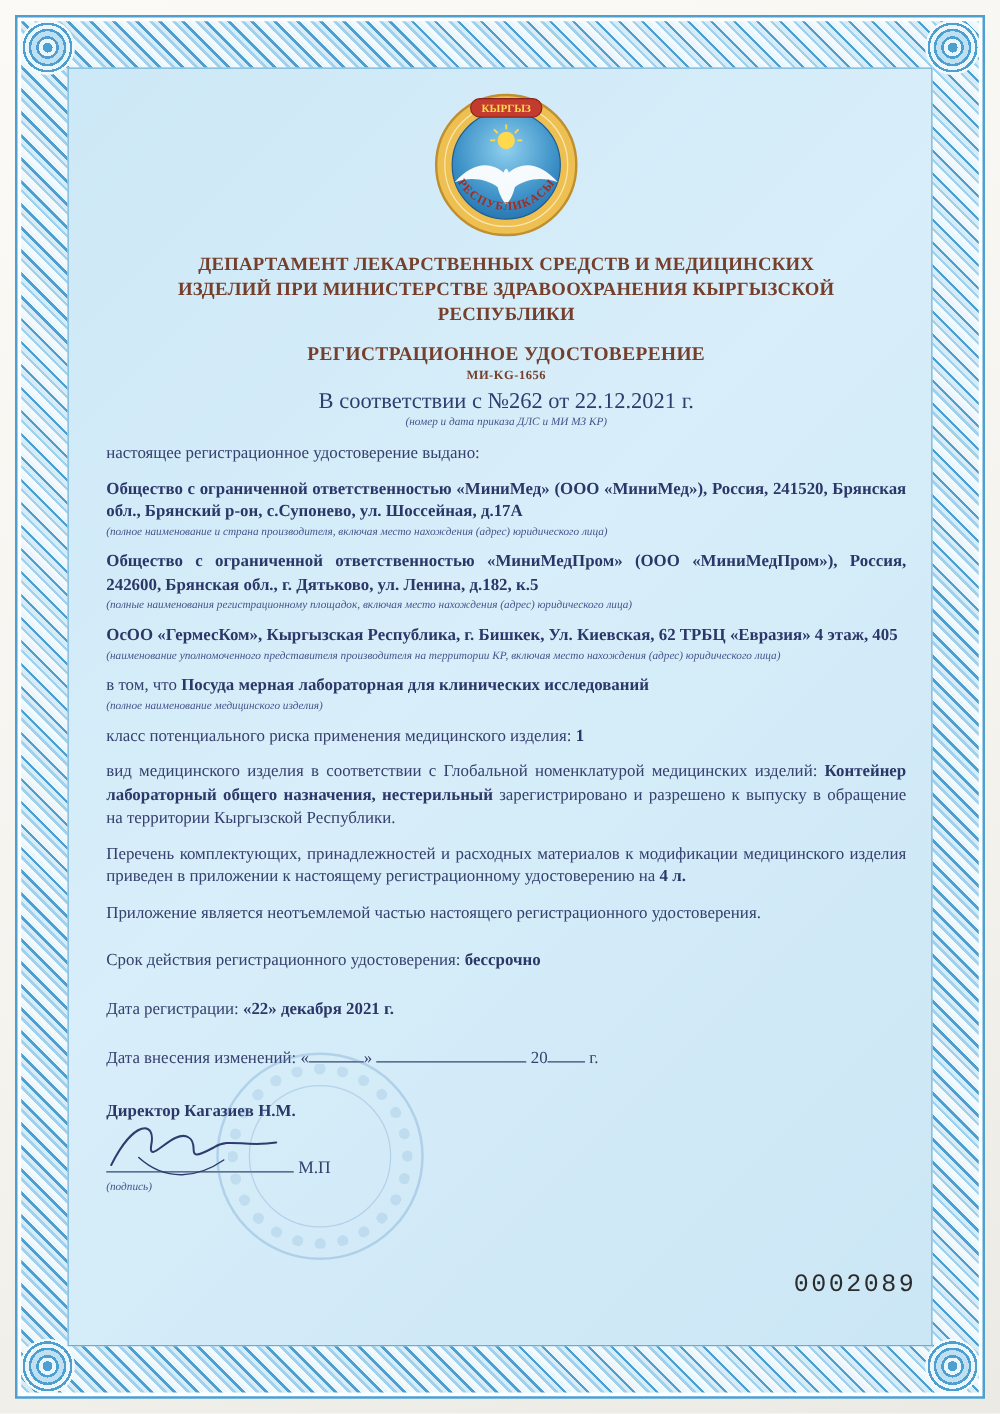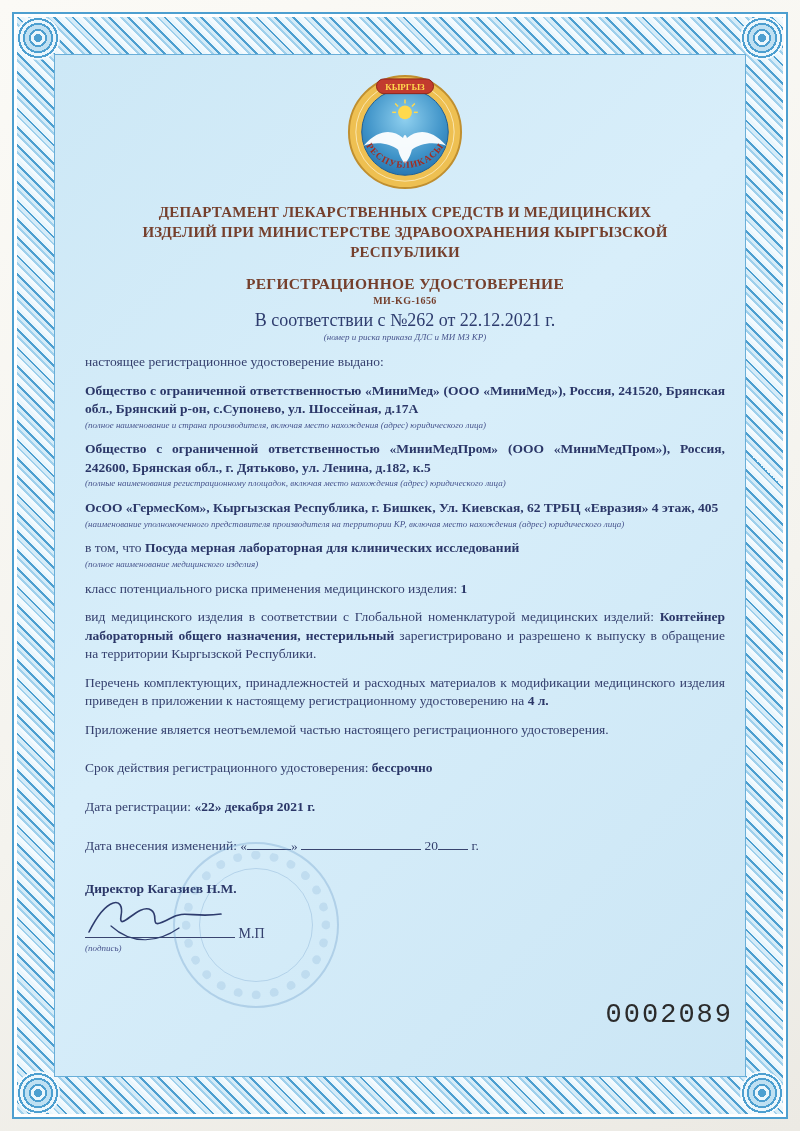--- a/index.html
+++ b/index.html
@@ -54,22 +54,22 @@
   .w44{width:44px;} .w120{width:120px;} .w30{width:30px;} .w150{width:150px;}
   .sig-row{position:relative;margin-top:26px;font-size:14px;color:#35406e;}
   .signature{position:absolute;left:-4px;top:-36px;pointer-events:none;}
   .stamp{
     position:absolute;left:88px;top:-82px;width:162px;height:162px;border-radius:50%;
     border:2px solid rgba(95,145,195,.55);opacity:.55;pointer-events:none;
   }
   .stamp::before{content:"";position:absolute;inset:24px;border-radius:50%;border:1.5px solid rgba(95,145,195,.5);}
   .stamp::after{content:"";position:absolute;inset:7px;border-radius:50%;border:9px dotted rgba(95,145,195,.30);}
   .serial{
-    position:absolute;right:12px;bottom:46px;
-    font-family:"Liberation Mono", monospace;font-size:27px;letter-spacing:2px;color:#2b2b2b;
+    position:absolute;right:12px;bottom:36px;
+    font-family:"Liberation Mono", monospace;font-size:20px;letter-spacing:2px;color:#2b2b2b;
   }
 </style>
 </head>
 <body>
 
 <div class="page">
 
   <div class="frame">
     <div class="rosette tl"></div>
     <div class="rosette tr"></div>
@@ -107,21 +107,21 @@
           <textPath href="#arcB" startOffset="50%" text-anchor="middle">РЕСПУБЛИКАСЫ</textPath>
         </text>
         <rect x="31" y="6" width="58" height="15" rx="7.5" fill="#c23b2e" stroke="#8e2419" stroke-width="1"></rect>
         <text x="60" y="17" text-anchor="middle" font-size="9" font-weight="bold" fill="#ffd94d">КЫРГЫЗ</text>
       </svg>
 
       <div class="dept">ДЕПАРТАМЕНТ ЛЕКАРСТВЕННЫХ СРЕДСТВ И МЕДИЦИНСКИХ ИЗДЕЛИЙ ПРИ МИНИСТЕРСТВЕ ЗДРАВООХРАНЕНИЯ КЫРГЫЗСКОЙ РЕСПУБЛИКИ</div>
       <div class="title">РЕГИСТРАЦИОННОЕ УДОСТОВЕРЕНИЕ</div>
       <div class="cert-number">МИ-KG-1656</div>
       <div class="order-line">В соответствии с №262 от 22.12.2021 г.</div>
-      <div class="caption center">(номер и риска приказа ДЛС и МИ МЗ КР)</div>
+      <div class="caption center">(номер и дата приказа ДЛС и МИ МЗ КР)</div>
 
       <p><span>настоящее регистрационное удостоверение выдано:</span></p>
 
       <p class="just"><b>Общество с ограниченной ответственностью «МиниМед» (ООО «МиниМед»), Россия, 241520, Брянская обл., Брянский р-он, с.Супонево, ул. Шоссейная, д.17А</b></p>
       <div class="caption">(полное наименование и страна производителя, включая место нахождения (адрес) юридического лица)</div>
 
       <p class="just"><b>Общество с ограниченной ответственностью «МиниМедПром» (ООО «МиниМедПром»), Россия, 242600, Брянская обл., г. Дятьково, ул. Ленина, д.182, к.5</b></p>
       <div class="caption">(полные наименования регистрационному площадок, включая место нахождения (адрес) юридического лица)</div>
 
       <p class="just"><b>ОсОО «ГермесКом», Кыргызская Республика, г. Бишкек, Ул. Киевская, 62 ТРБЦ «Евразия» 4 этаж, 405</b></p>

